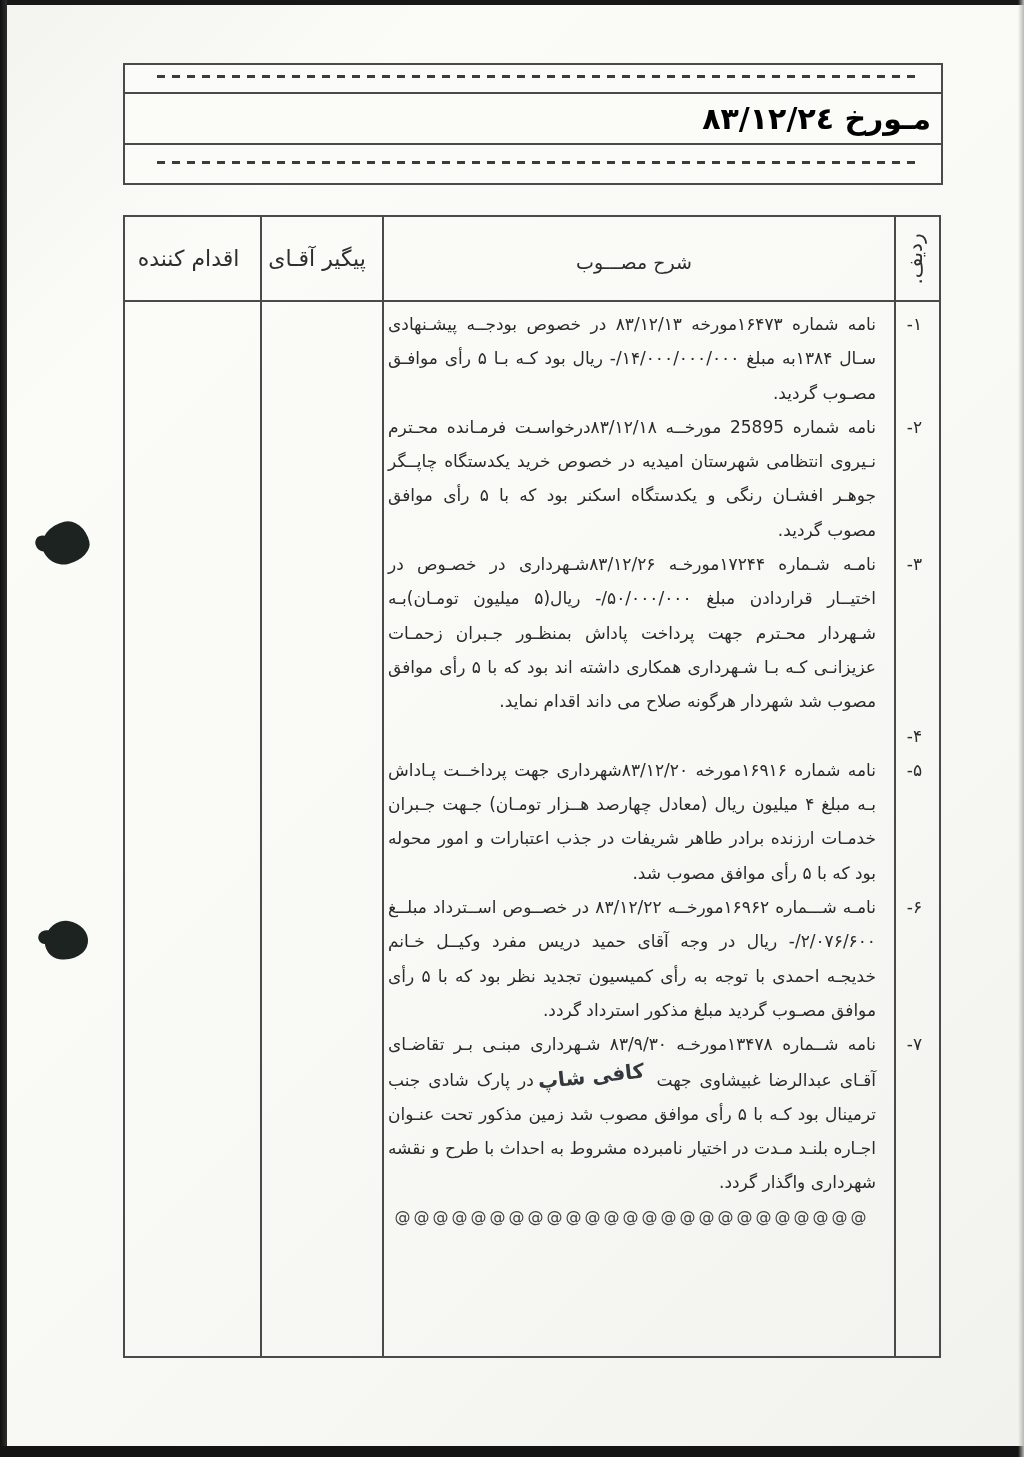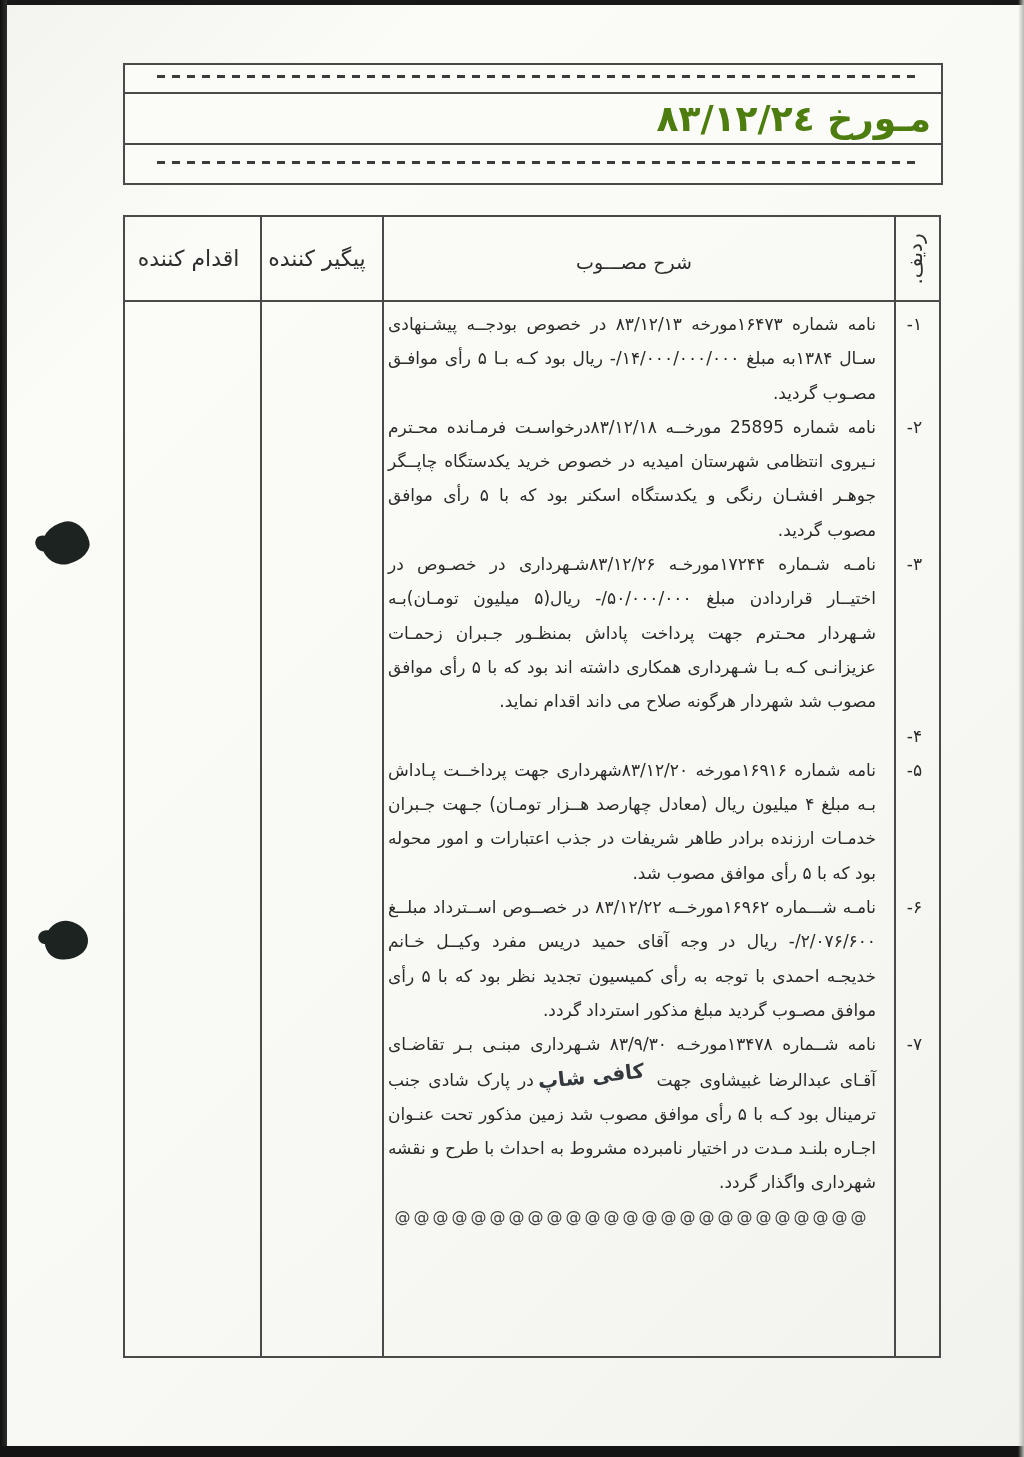--- a/index.html
+++ b/index.html
@@ -20,21 +20,21 @@
 
   
   .hdr-box{position:absolute;left:123px;top:63px;width:816px;height:118px;border:2px solid #4a4a4a;background:#fbfbf8;}
   .dotline{position:absolute;left:26px;right:26px;height:3px;
            background:repeating-linear-gradient(to left,#3c3c3c 0 8px,transparent 8px 15px);}
   .dot1{top:10px;} .dot2{top:96px;}
   .hline{position:absolute;left:0;right:0;height:2px;background:#4a4a4a;}
   .hl1{top:27px;} .hl2{top:78px;}
   .hdr-titles{position:absolute;left:0;top:29px;width:100%;height:49px;display:flex;direction:rtl;
               justify-content:space-between;align-items:center;box-sizing:border-box;padding:0 10px 0 52px;}
-  .hdr-title{font-size:36px;font-weight:700;color:#4d7c0f;letter-spacing:0px;white-space:nowrap;}
+  .hdr-title{font-size:30px;font-weight:700;color:#000000;letter-spacing:0px;white-space:nowrap;}
 
   
   .tbl{position:absolute;left:123px;top:215px;width:818px;height:1143px;border:2px solid #4a4a4a;
        background:transparent;box-sizing:border-box;direction:rtl;}
   .vline{position:absolute;top:0;bottom:0;width:2px;background:#4a4a4a;}
   .vl1{left:135px;} .vl2{left:257px;} .vl3{left:769px;}
   .thead{position:absolute;top:0;left:0;right:0;height:85px;border-bottom:2px solid #4a4a4a;
          display:flex;direction:rtl;align-items:center;box-sizing:border-box;}
   .th{color:#2e2e2e;text-align:center;}
   .th-rowno{width:49px;flex:none;display:flex;align-items:center;justify-content:center;}
@@ -78,21 +78,21 @@
   <div class="tbl">
     <div class="vline vl1"></div>
     <div class="vline vl2"></div>
     <div class="vline vl3"></div>
 
     <div class="thead">
       <div class="th th-rowno">
         <span>ردیف.</span>
       </div>
       <div class="th th-desc">شرح مصـــوب</div>
-      <div class="th th-follow">پیگیر کننده</div>
+      <div class="th th-follow">پیگیر آقـای</div>
       <div class="th th-actor">اقدام کننده</div>
     </div>
 
     <div class="tbody">
         <div class="item">
           <div class="num">۱-</div>
           <div class="txt"><span>نامه شماره ۱۶۴۷۳مورخه ۸۳/۱۲/۱۳ در خصوص بودجــه پیشـنهادی سـال ۱۳۸۴به مبلغ ۱۴/۰۰۰/۰۰۰/۰۰۰/- ریال بود کـه بـا ۵ رأی موافـق مصـوب گردید.</span></div>
         </div>
         <div class="item">
           <div class="num">۲-</div>

